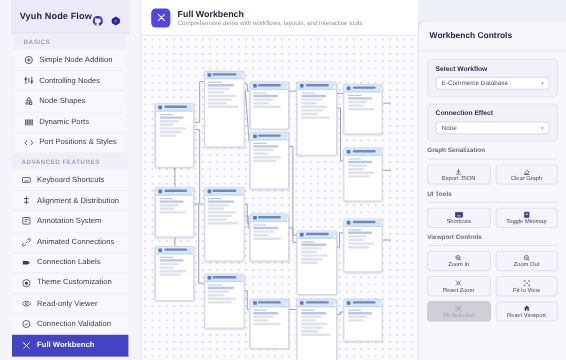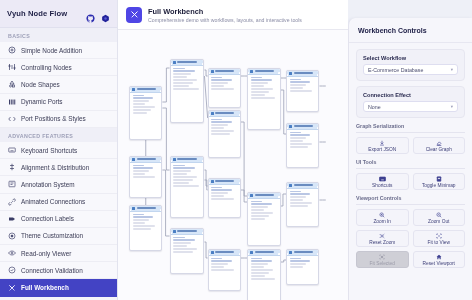--- a/index.html
+++ b/index.html
@@ -11,20 +11,21 @@
   }
   #app { display: flex; width: 472px; height: 300px; background: #eef0f7; }
 
   
   .sidebar {
     width: 118px; height: 300px;
     background: #f4f4fa;
     border-right: 1px solid #e2e3ee;
     display: flex; flex-direction: column;
     overflow: hidden;
+    align-items: center;
   }
   .sb-header {
     height: 28px; flex: 0 0 28px;
     display: flex; align-items: center;
     padding: 0 7px;
     background: #eceaf6;
     border-bottom: 1px solid #e0e0ee;
   }
   .sb-title {
     font-size: 7.6px; font-weight: bold; color: #1f2046;

